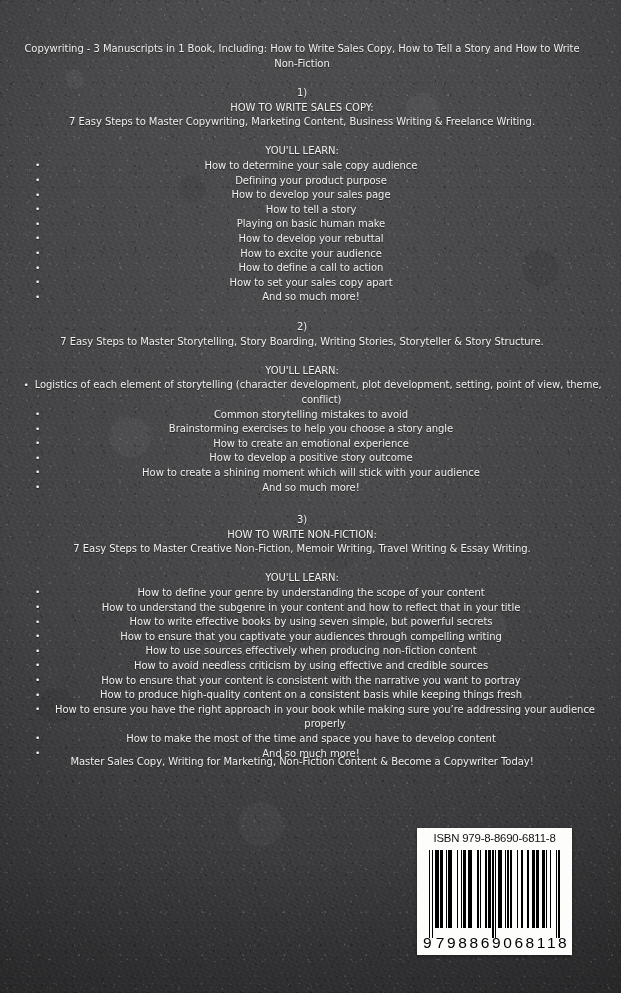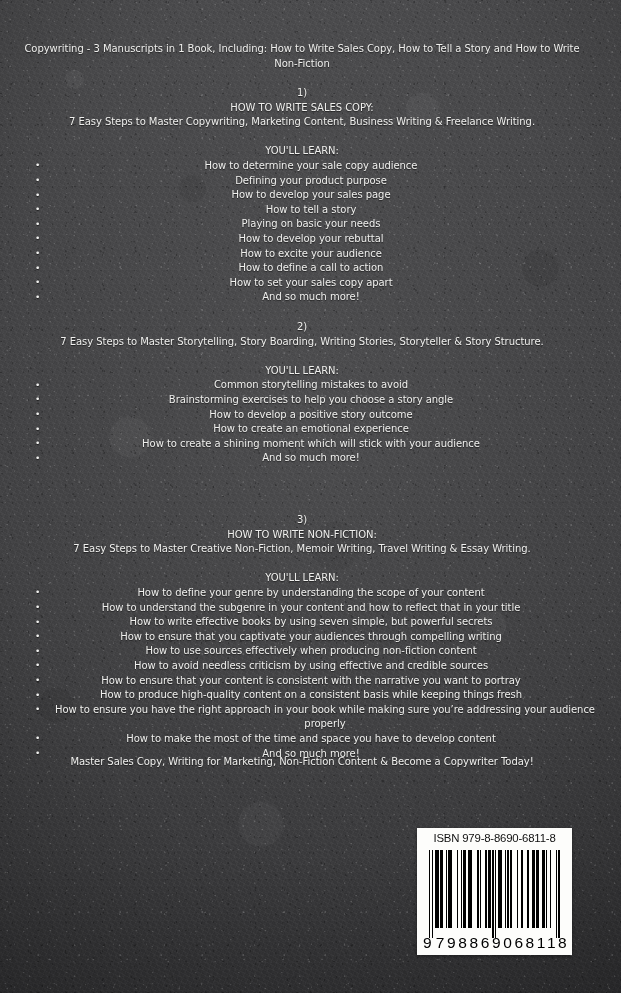--- a/index.html
+++ b/index.html
@@ -175,39 +175,40 @@
       <div class="line">1)</div>
       <div class="line">HOW TO WRITE SALES COPY:</div>
       <div class="line">7 Easy Steps to Master Copywriting, Marketing Content, Business Writing &amp; Freelance Writing.</div>
       <div class="gap"></div>
       <div class="line">YOU'LL LEARN:</div>
       <ul class="bullets">
         <li>How to determine your sale copy audience</li>
         <li>Defining your product purpose</li>
         <li>How to develop your sales page</li>
         <li>How to tell a story</li>
-        <li>Playing on basic your needs</li>
+        <li>Playing on basic human make</li>
         <li>How to develop your rebuttal</li>
         <li>How to excite your audience</li>
         <li>How to define a call to action</li>
         <li>How to set your sales copy apart</li>
         <li>And so much more!</li>
       </ul>
     </div>
 
     <div class="blk" style="top:320px;">
       <div class="line">2)</div>
       <div class="line">7 Easy Steps to Master Storytelling, Story Boarding, Writing Stories, Storyteller &amp; Story Structure.</div>
       <div class="gap"></div>
       <div class="line">YOU'LL LEARN:</div>
       <ul class="bullets">
+        <li class="nohang" style="margin-left:-13px;width:585px;">Logistics of each element of storytelling (character development, plot development, setting, point of view, theme, conflict)</li>
         <li>Common storytelling mistakes to avoid</li>
         <li>Brainstorming exercises to help you choose a story angle</li>
+        <li>How to create an emotional experience</li>
         <li>How to develop a positive story outcome</li>
-        <li>How to create an emotional experience</li>
         <li>How to create a shining moment which will stick with your audience</li>
         <li>And so much more!</li>
       </ul>
     </div>
 
     <div class="blk" style="top:513px;">
       <div class="line">3)</div>
       <div class="line">HOW TO WRITE NON-FICTION:</div>
       <div class="line">7 Easy Steps to Master Creative Non-Fiction, Memoir Writing, Travel Writing &amp; Essay Writing.</div>
       <div class="gap"></div>

